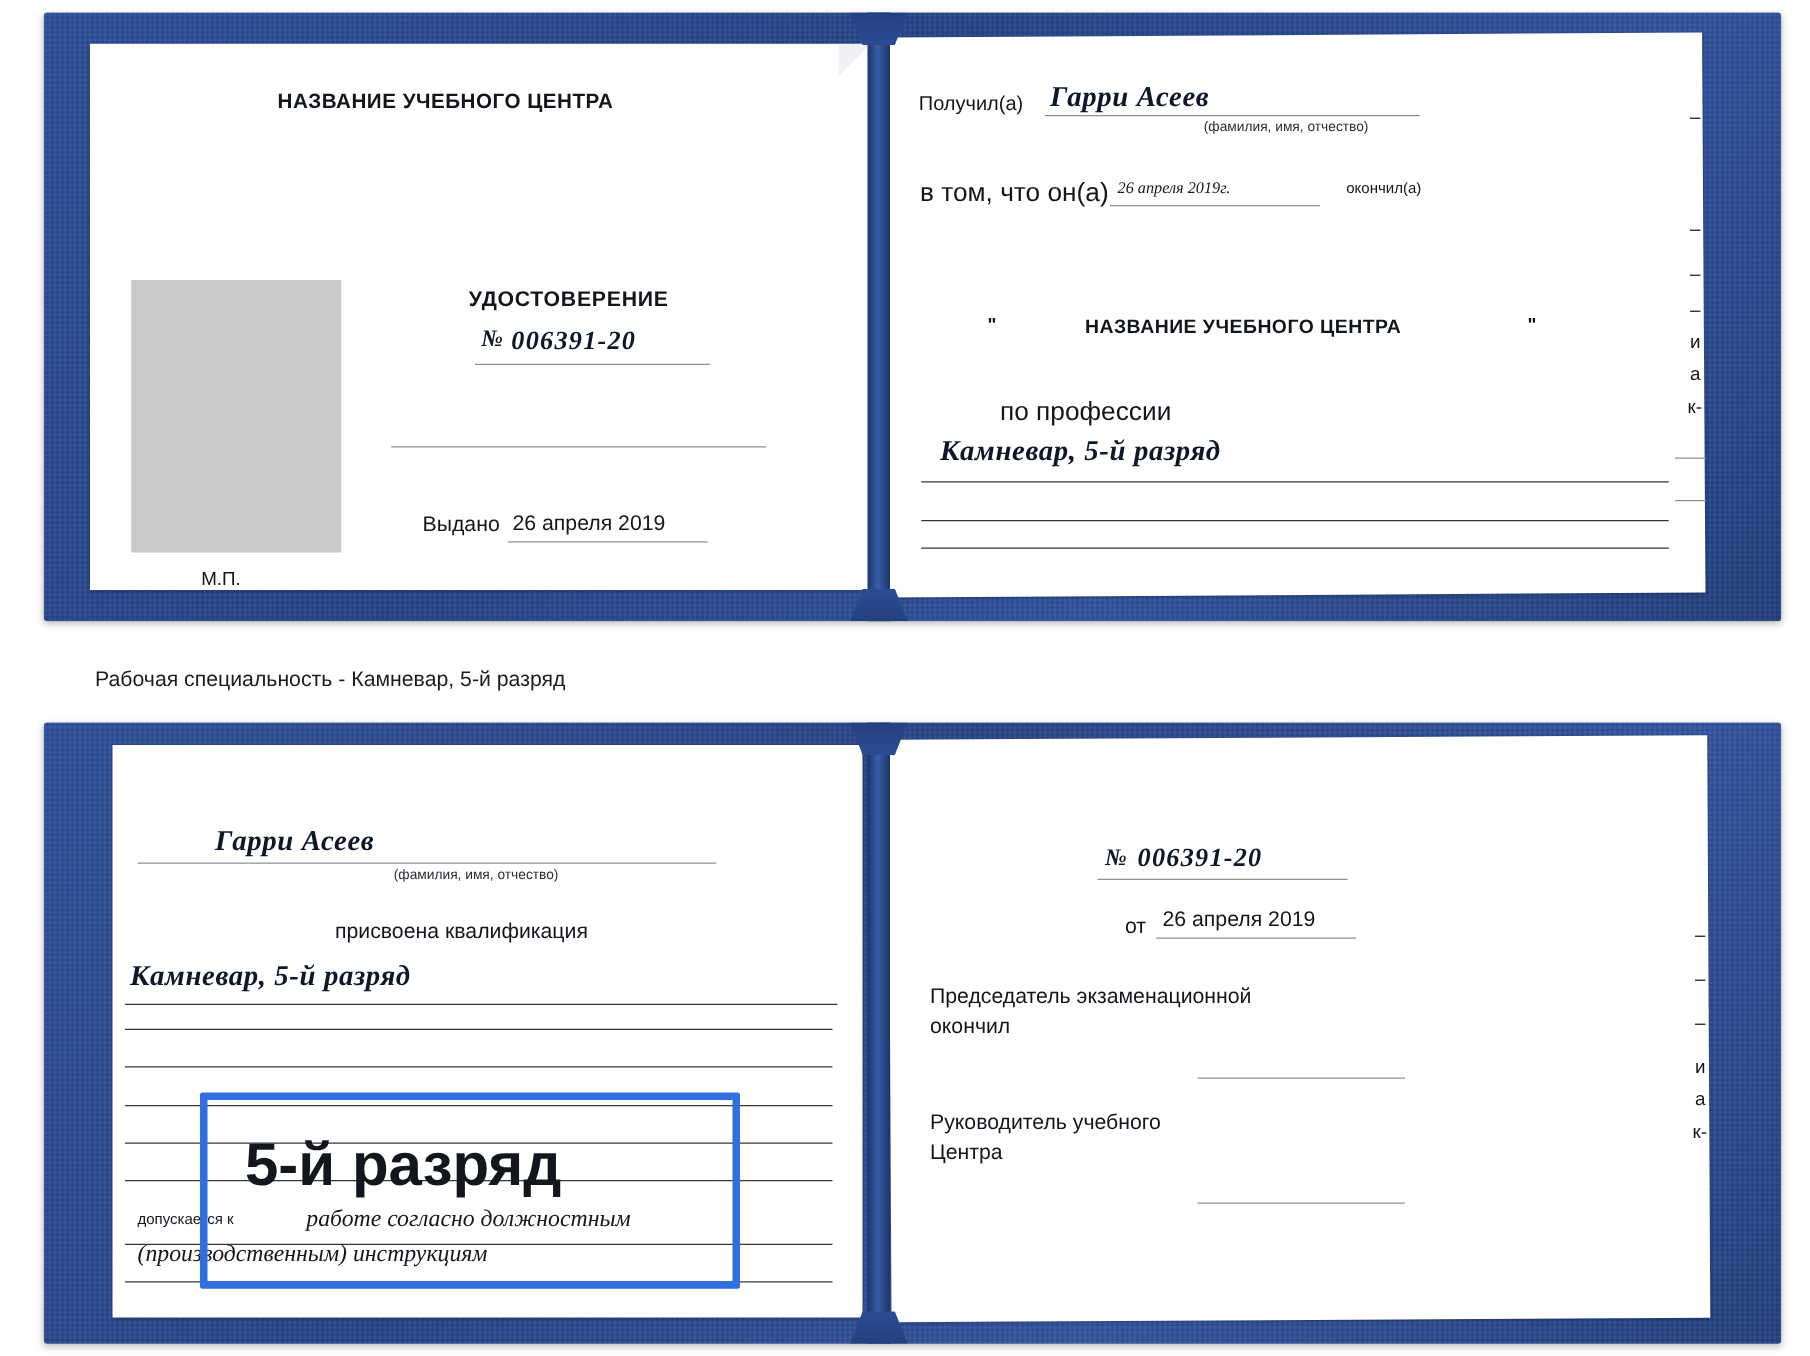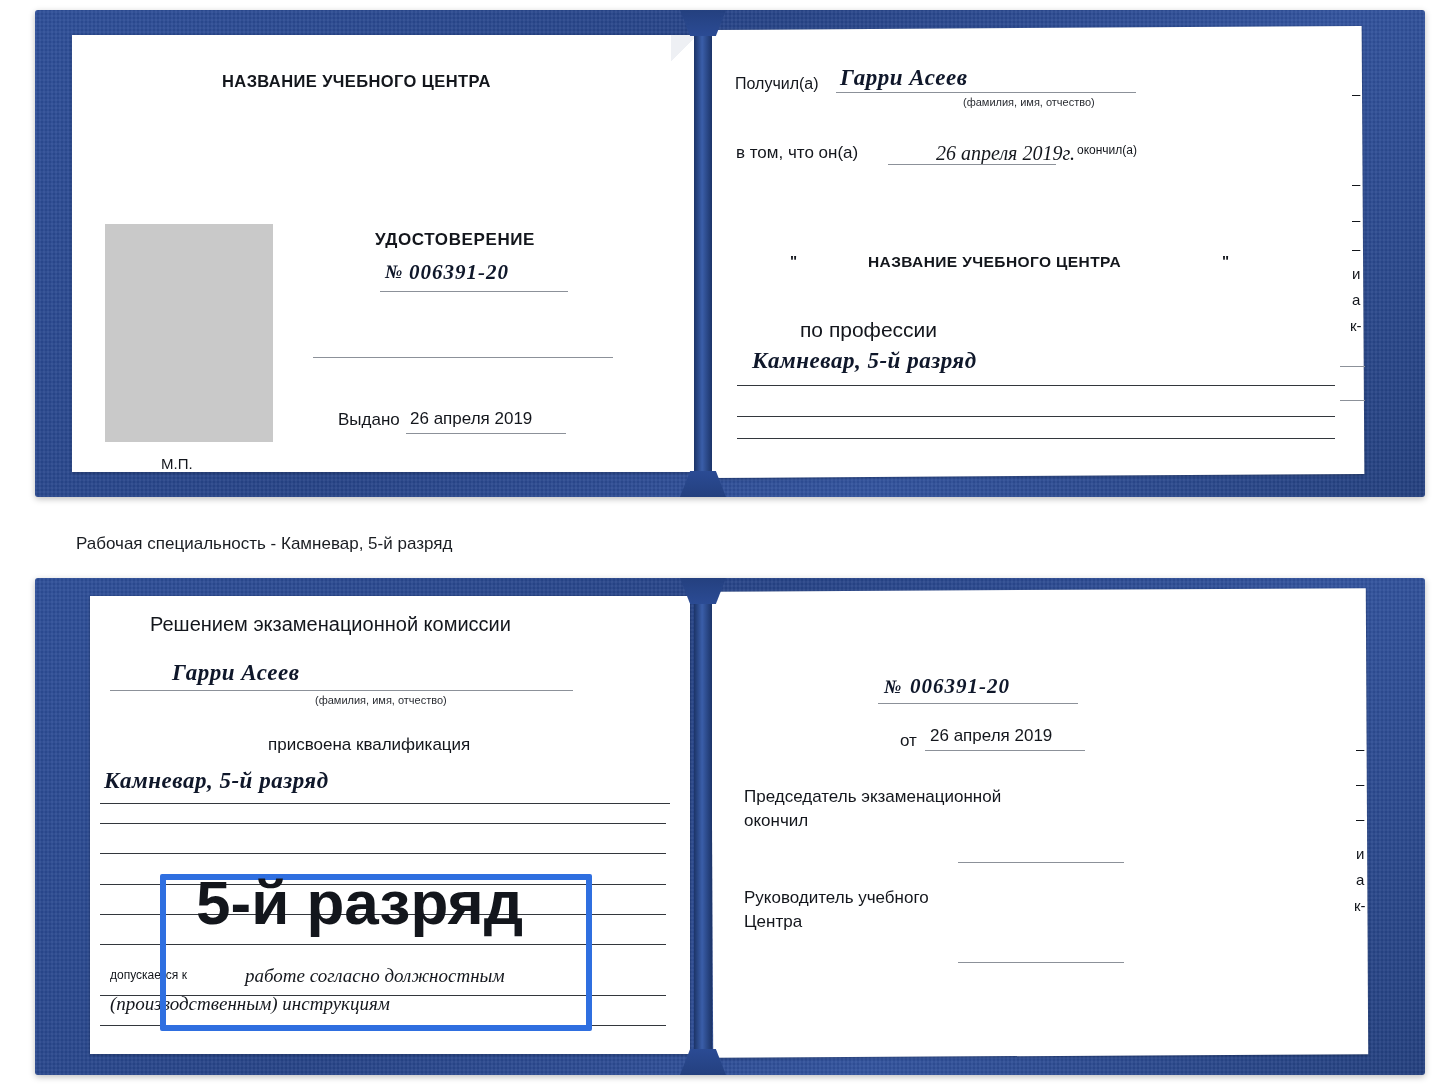--- a/index.html
+++ b/index.html
@@ -143,22 +143,22 @@
   <div class="t" style="left:410px; top:409px; font-size:17px;">26 апреля 2019</div>
   <div class="rule light" style="left:406px; top:433px; width:160px;"></div>
 
   <div class="t" style="left:161px; top:455px; font-size:15px;">М.П.</div>
 
   <div class="t" style="left:735px; top:75px; font-size:16px;">Получил(а)</div>
   <div class="t hand" style="left:840px; top:65px; font-size:23px;">Гарри Асеев</div>
   <div class="rule light" style="left:836px; top:92px; width:300px;"></div>
   <div class="t tiny" style="left:963px; top:96px;">(фамилия, имя, отчество)</div>
 
-  <div class="t" style="left:736px; top:143px; font-size:17px;">в том, что он(а)</div>
-  <div class="t hand-blk" style="left:894px; top:142px; font-size:20px;margin-left:42px;">26 апреля 2019г.</div>
+  <div class="t" style="left:736px; top:143px; font-size:21px;">в том, что он(а)</div>
+  <div class="t hand-blk" style="left:894px; top:142px; font-size:13px;">26 апреля 2019г.</div>
   <div class="rule light" style="left:888px; top:164px; width:168px;"></div>
   <div class="t" style="left:1077px; top:143px; font-size:12px;">окончил(а)</div>
 
   <div class="t bold" style="left:790px; top:252px; font-size:15px;">"</div>
   <div class="t bold" style="left:868px; top:253px; font-size:15.5px; letter-spacing:.4px;">НАЗВАНИЕ УЧЕБНОГО ЦЕНТРА</div>
   <div class="t bold" style="left:1222px; top:252px; font-size:15px;">"</div>
 
   <div class="t" style="left:752px; top:318px; font-size:21px;margin-left:48px;">по профессии</div>
   <div class="t hand" style="left:752px; top:348px; font-size:23px;">Камневар, 5-й разряд</div>
 
@@ -187,21 +187,20 @@
               clip-path:polygon(0 0,100% 0,78% 100%,22% 100%);"></div>
   <div style="position:absolute; left:680px; top:1049px; width:46px; height:26px;
               background:linear-gradient(0deg,#24407f,#2b4b94); z-index:5;
               clip-path:polygon(22% 0,78% 0,100% 100%,0 100%);"></div>
 
   <div class="page-sheet" style="left:90px; top:596px; width:600px; height:458px;">
   </div>
   <div class="page-sheet" style="left:712px; top:590px; width:655px; height:466px; transform:rotate(-0.3deg);">
   </div>
 
-  <div class="t" style="left:150px; top:613px; font-size:20px;">Решением экзаменационной комиссии</div>
 
   <div class="t hand" style="left:172px; top:660px; font-size:23px;">Гарри Асеев</div>
   <div class="rule light" style="left:110px; top:690px; width:463px;"></div>
   <div class="t tiny" style="left:315px; top:694px;">(фамилия, имя, отчество)</div>
 
   <div class="t" style="left:268px; top:735px; font-size:17px;">присвоена квалификация</div>
 
   <div class="t hand" style="left:104px; top:768px; font-size:23px;">Камневар, 5-й разряд</div>
 
   <div class="rule dark" style="left:100px; top:803px; width:570px;"></div>
@@ -211,21 +210,21 @@
   <div class="rule dark" style="left:100px; top:914px; width:566px;"></div>
   <div class="rule dark" style="left:100px; top:944px; width:566px;"></div>
   <div class="rule dark" style="left:100px; top:995px; width:566px;"></div>
   <div class="rule dark" style="left:100px; top:1025px; width:566px;"></div>
 
   <div class="t" style="left:110px; top:968px; font-size:12px;">допускается к</div>
   <div class="t hand-blk" style="left:245px; top:965px; font-size:19px;">работе согласно должностным</div>
   <div class="t hand-blk" style="left:110px; top:993px; font-size:19px;">(производственным) инструкциям</div>
 
   <div class="highlight" style="left:160px; top:874px; width:420px; height:145px;"></div>
-  <div class="big-label" style="left:196px; top:867px; font-size:62px;">5-й разряд</div>
+  <div class="big-label" style="left:196px; top:905px; font-size:48px;">5-й разряд</div>
 
 
   <div class="t hand" style="left:884px; top:676px; font-size:19px;">№</div>
   <div class="t hand" style="left:910px; top:674px; font-size:21px; letter-spacing:1px;">006391-20</div>
   <div class="rule light" style="left:878px; top:703px; width:200px;"></div>
 
   <div class="t" style="left:900px; top:731px; font-size:17px;">от</div>
   <div class="t" style="left:930px; top:726px; font-size:17px;">26 апреля 2019</div>
   <div class="rule light" style="left:925px; top:750px; width:160px;"></div>
 

